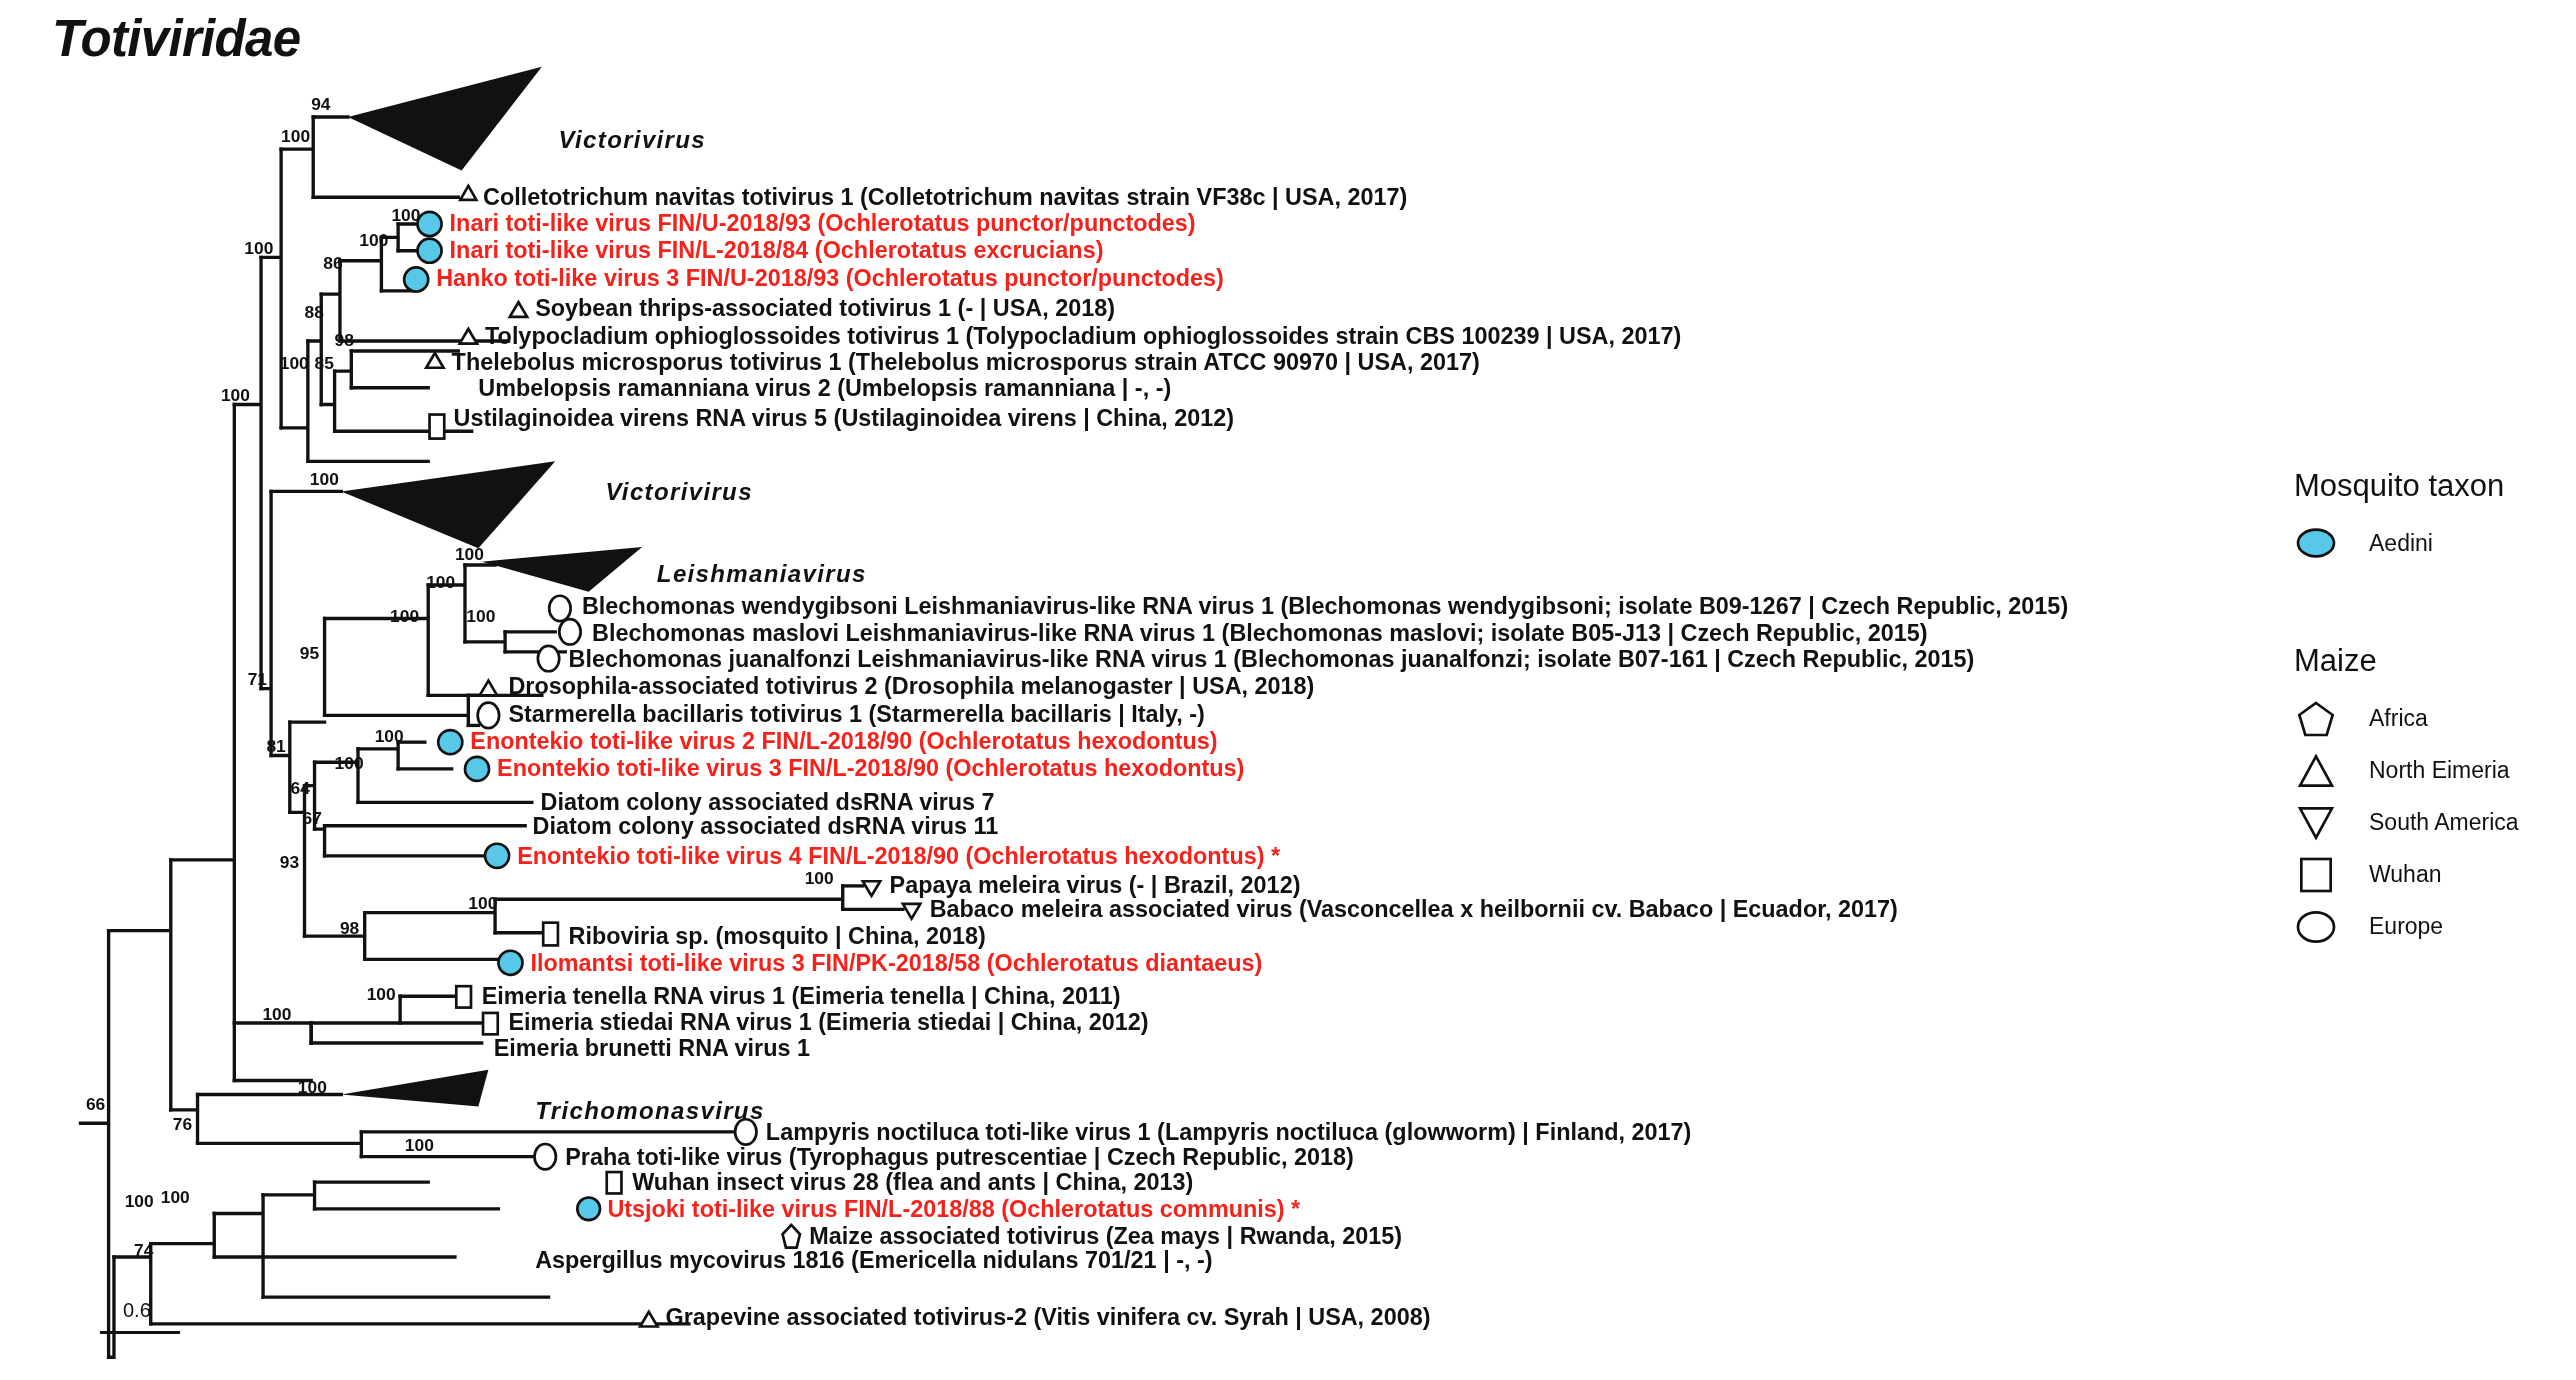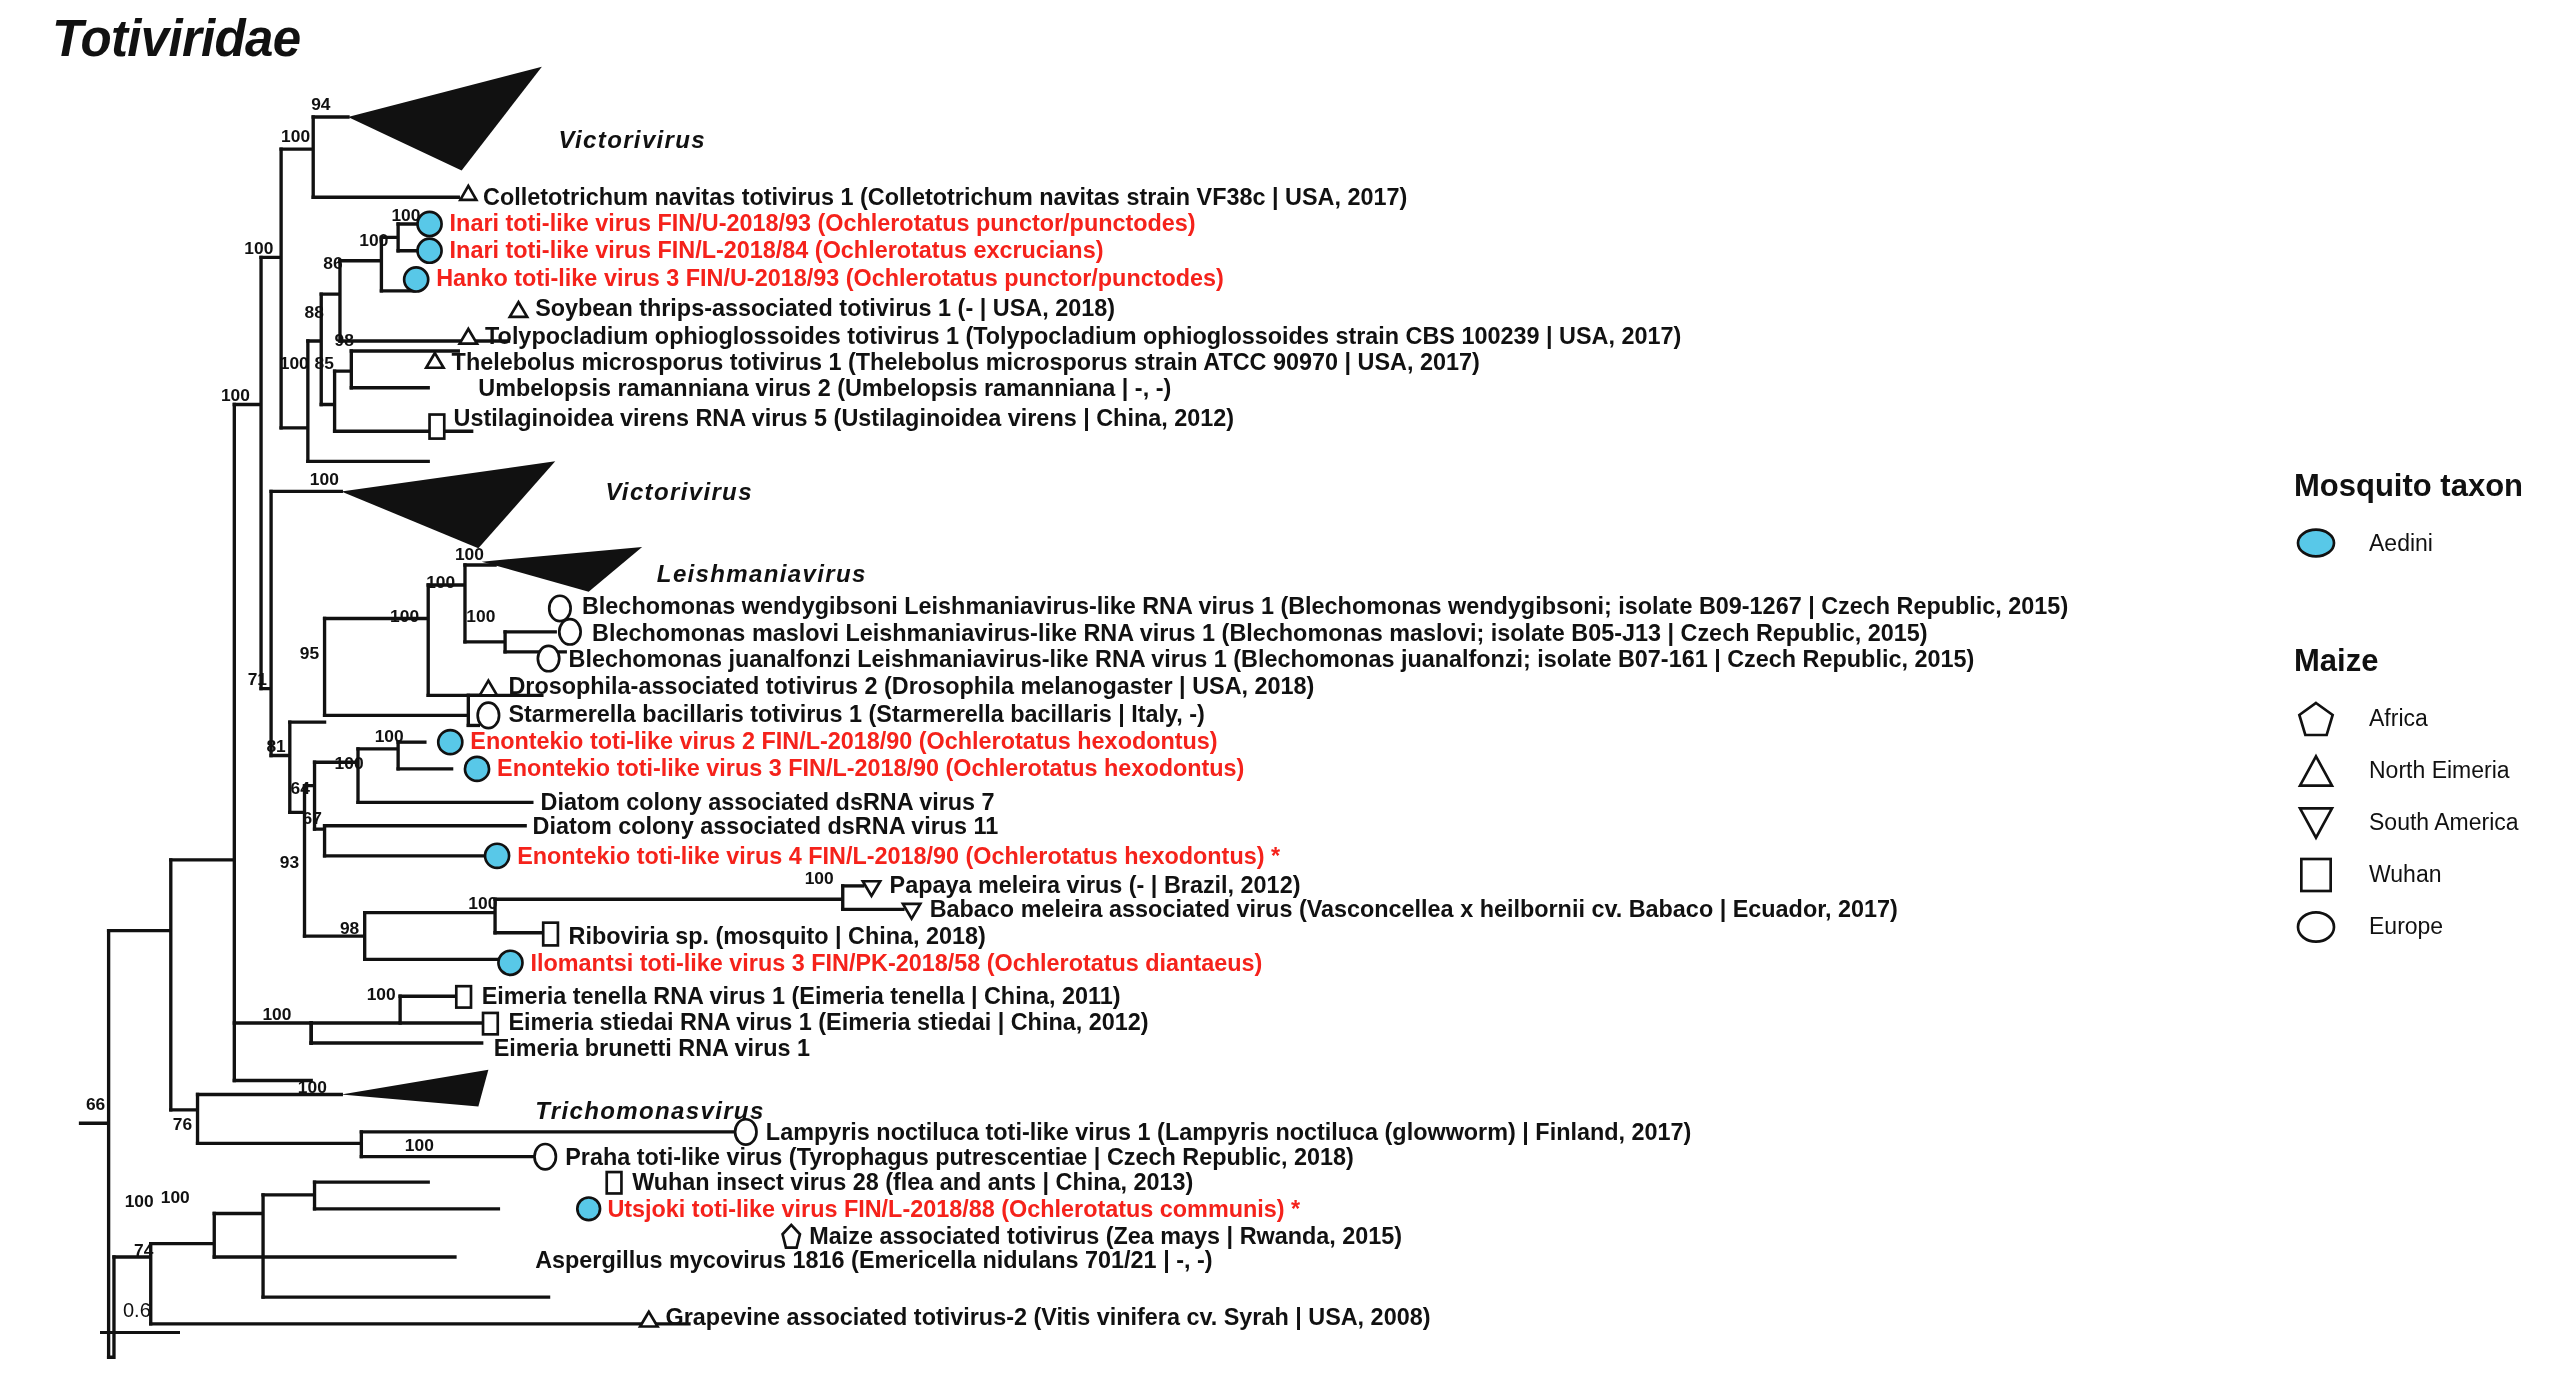--- a/index.html
+++ b/index.html
@@ -10,21 +10,21 @@
   svg#tree { position: absolute; left: 0; top: 0; }
   .leaf { font-size: 35px; font-weight: bold; fill: #111; font-family: "Liberation Sans", sans-serif; }
   .leaf.novel { fill: #f5221b; }
   .boot { font-size: 26px; font-weight: bold; fill: #111; font-family: "Liberation Sans", sans-serif; }
   .clade { font-size: 36px; font-weight: bold; font-style: italic; fill: #111; letter-spacing: 2px;
            font-family: "Liberation Sans", sans-serif; }
   .br { stroke: #111; stroke-width: 5; fill: none; stroke-linecap: square; }
   .mk { stroke: #111; stroke-width: 4; fill: #fff; }
   .mk.aed { fill: #58c8e8; }
   #legend { position: absolute; left: 2294px; top: 468px; }
-  .lg-h { font-size: 31px; font-weight: bold; margin: 0 0 13.4px 0; }
+  .lg-h { font-size: 31px; font-weight: normal; margin: 0 0 13.4px 0; }
   .lg-row { display: flex; align-items: center; height: 52px; font-size: 23px; }
   .lg-row svg { width: 44px; height: 40px; margin-right: 31px; }
   .lg-gap { height: 74px; }
   #scale { position: absolute; left: 100px; top: 1331px; }
   #scale .lbl { position: absolute; left: 23px; top: -32px; font-size: 20px; }
   #scale .bar { position: absolute; left: 0; top: 0; width: 80px; height: 3.3px; background: #111; }
 </style>
 </head>
 <body>
 

